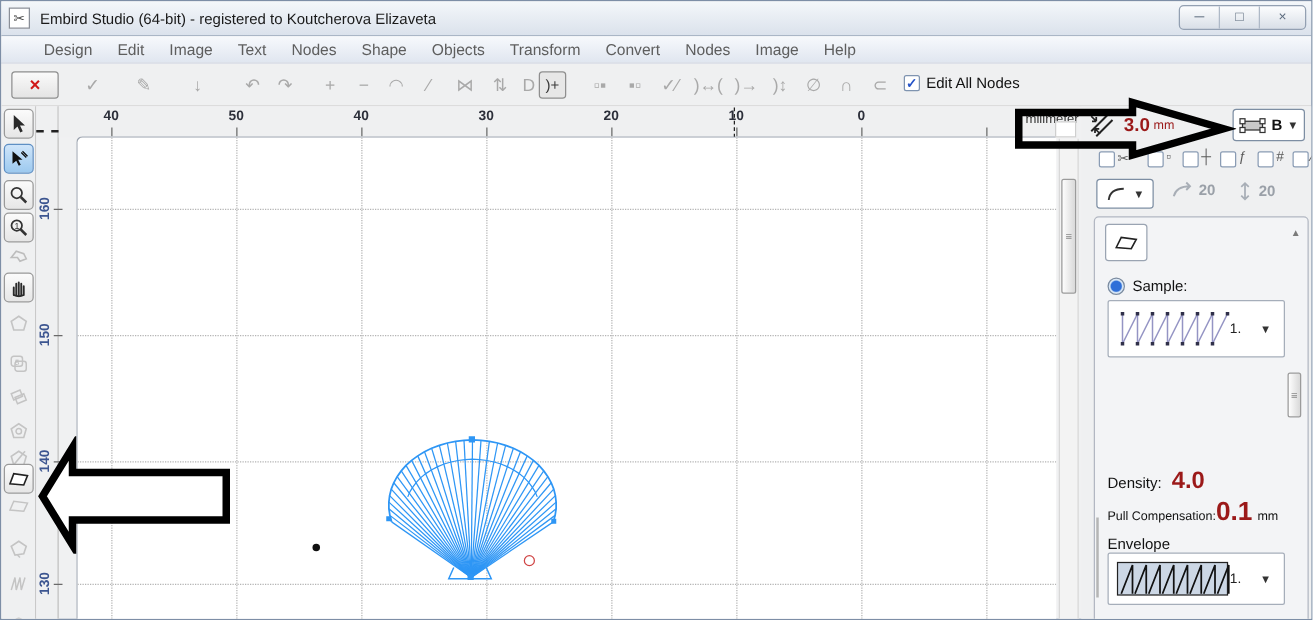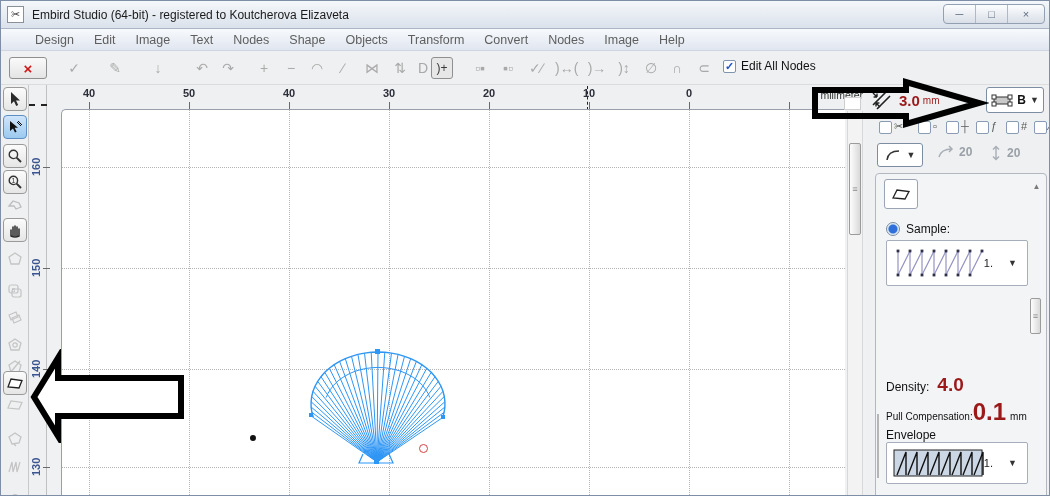--- a/index.html
+++ b/index.html
@@ -508,21 +508,21 @@
         <span class="drop">▼</span>
       </div>
 
       <div id="densrow">
         <span class="plabel">Density:</span>
         <span class="pval" style="font-size:19px;margin-left:8px;">4.0</span>
       </div>
 
       <div id="pullrow">
         <span class="plabel small">Pull Compensation:</span>
-        <span class="pval" style="font-size:24px;margin-left:0;">0.1</span>
+        <span class="pval" style="font-size:21px;margin-left:0;">0.1</span>
         <span class="plabel small" style="margin-left:4px;">mm</span>
       </div>
 
       <div id="envlbl">Envelope</div>
 
       <div class="combo" style="top:268px;height:42px;">
         <svg width="92" height="30" viewBox="0 0 92 30" style="position:absolute;left:6px;top:5px;" id="envpattern">
             <rect x="1" y="2" width="88" height="26" fill="#ccd7e5" stroke="#222"></rect>
             <g stroke="#111" stroke-width="1.4" fill="none">
               <path d="M4,27 L13,4 L13,27"></path>

